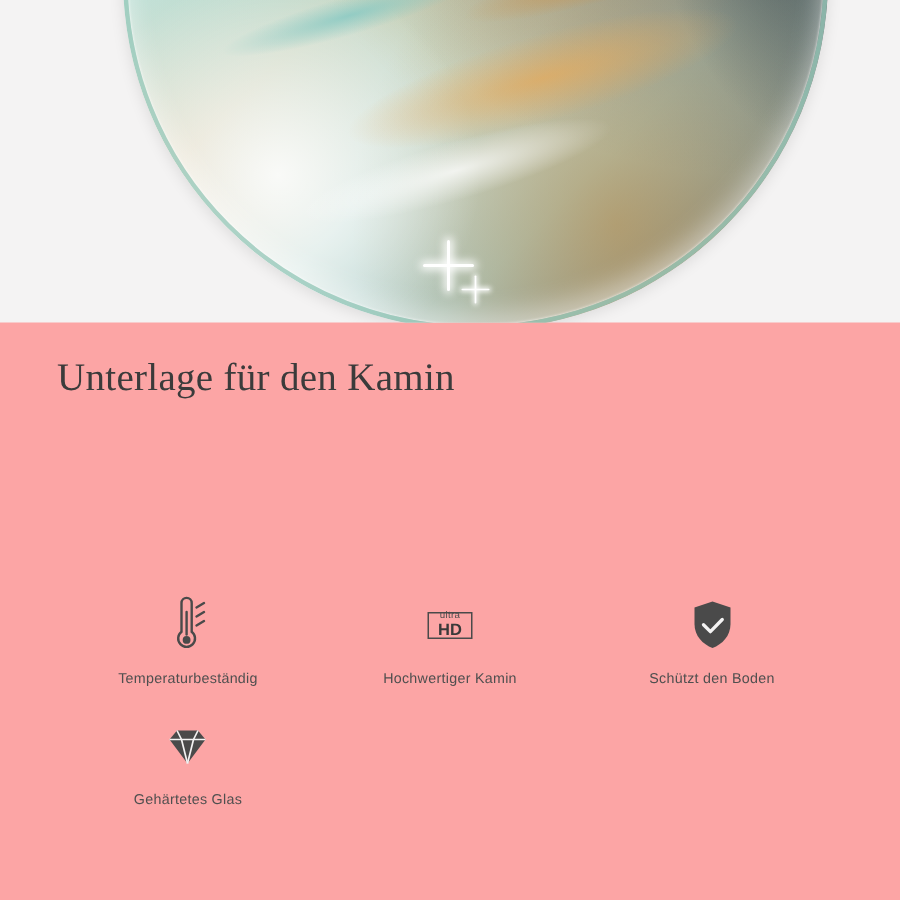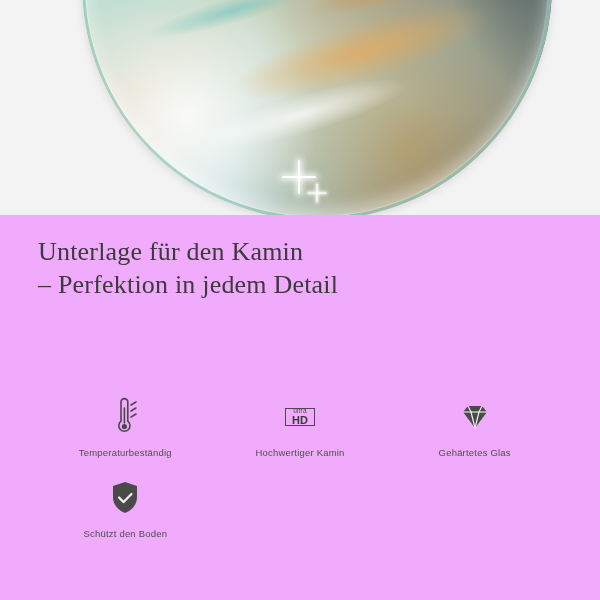--- a/index.html
+++ b/index.html
@@ -9,21 +9,21 @@
     height: 600px;
     background: #f4f4f4;
     font-family: "Liberation Sans", sans-serif;
     overflow: hidden;
   }
 
   .page {
     position: relative;
     width: 600px;
     height: 600px;
-    background: #f0abfc;
+    background: #fca5a5;
   }
 
   
   .hero {
     position: absolute;
     left: 0;
     top: 0;
     width: 600px;
     height: 215px;
     overflow: hidden;
@@ -166,21 +166,20 @@
 
   <div class="hero">
     <div class="hero-disc"></div>
     <div class="hero-glint glint-a"></div>
     <div class="hero-glint glint-b"></div>
   </div>
 
   <div class="content">
     <h1 class="headline">
       <span>Unterlage für den Kamin</span>
-      <span class="l2">– Perfektion in jedem Detail</span>
     </h1>
   </div>
 
   <div class="features">
 
     <div class="feature">
       <div class="feature-icon">
         <svg width="40" height="42" viewBox="0 0 40 42" fill="none" stroke="#4a4a4a" stroke-width="1.6" stroke-linecap="round">
           <path d="M16 6a3.4 3.4 0 0 1 6.8 0v19.2a5.6 5.6 0 1 1-6.8 0z"></path>
           <line x1="19.4" y1="12" x2="19.4" y2="27"></line>
@@ -194,44 +193,44 @@
     </div>
 
     <div class="feature">
       <div class="feature-icon">
         <div class="hd-box">
           <span class="u">ultra</span>
           <span class="hd">HD</span>
         </div>
       </div>
       <div class="feature-label">Hochwertiger Kamin</div>
+    </div>
+
+    <div class="feature">
+      <div class="feature-icon">
+        <svg width="40" height="42" viewBox="0 0 40 42">
+          <path d="M20 5l12 4v11c0 8-5.5 13.5-12 16-6.5-2.5-12-8-12-16V9z" fill="#4a4a4a"></path>
+          <path d="M14 20.5l4.6 4.6L26.5 17" fill="none" stroke="#f4f3f3" stroke-width="2.2" stroke-linecap="round" stroke-linejoin="round"></path>
+        </svg>
+      </div>
+      <div class="feature-label">Schützt den Boden</div>
     </div>
 
     <div class="feature">
       <div class="feature-icon">
         <svg width="40" height="42" viewBox="0 0 40 42">
           <path d="M8 16l5-6h14l5 6-12 16z" fill="#4a4a4a"></path>
           <g stroke="#f4f3f3" stroke-width="1.1">
             <line x1="8" y1="16" x2="32" y2="16"></line>
             <line x1="13" y1="10" x2="16" y2="16"></line>
             <line x1="27" y1="10" x2="24" y2="16"></line>
             <line x1="16" y1="16" x2="20" y2="32"></line>
             <line x1="24" y1="16" x2="20" y2="32"></line>
           </g>
         </svg>
       </div>
       <div class="feature-label">Gehärtetes Glas</div>
     </div>
 
-    <div class="feature">
-      <div class="feature-icon">
-        <svg width="40" height="42" viewBox="0 0 40 42">
-          <path d="M20 5l12 4v11c0 8-5.5 13.5-12 16-6.5-2.5-12-8-12-16V9z" fill="#4a4a4a"></path>
-          <path d="M14 20.5l4.6 4.6L26.5 17" fill="none" stroke="#f4f3f3" stroke-width="2.2" stroke-linecap="round" stroke-linejoin="round"></path>
-        </svg>
-      </div>
-      <div class="feature-label">Schützt den Boden</div>
-    </div>
-
 
 
   </div>
 </div>
 
 </body></html>

